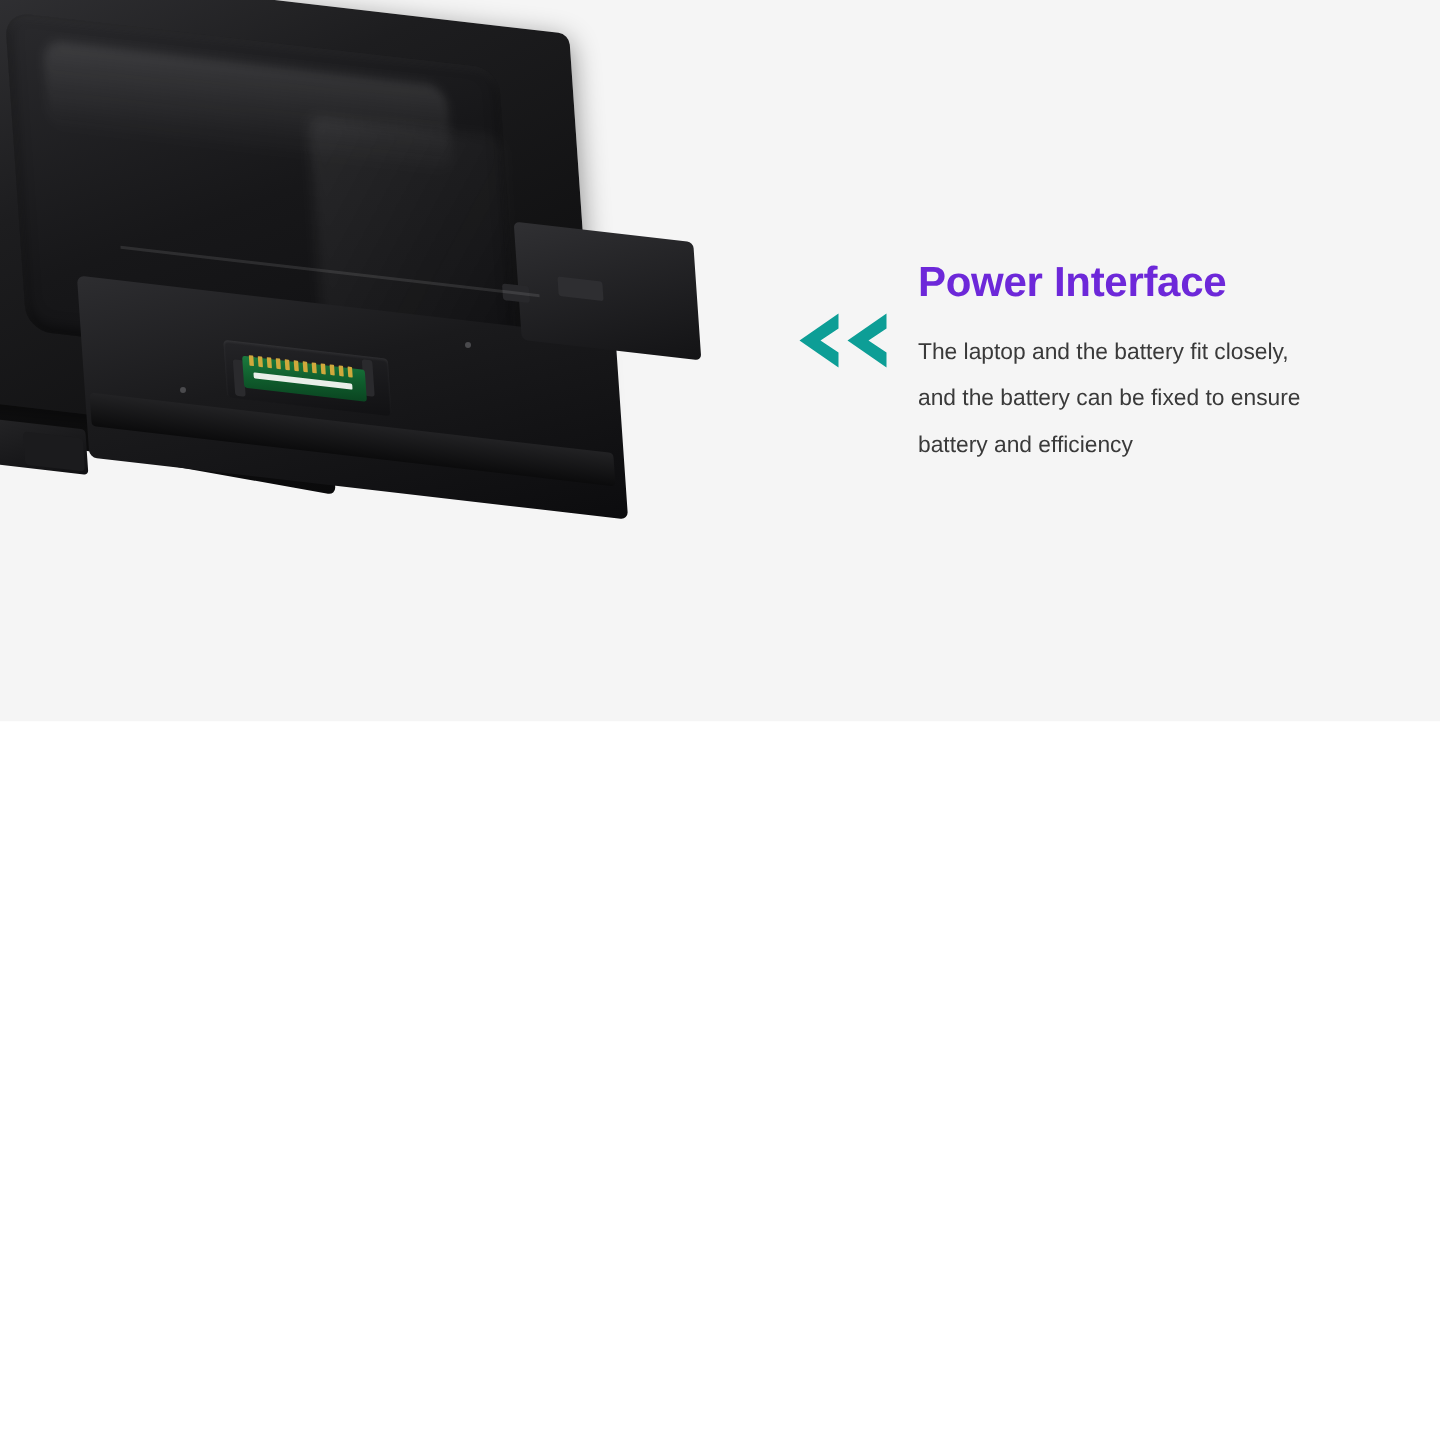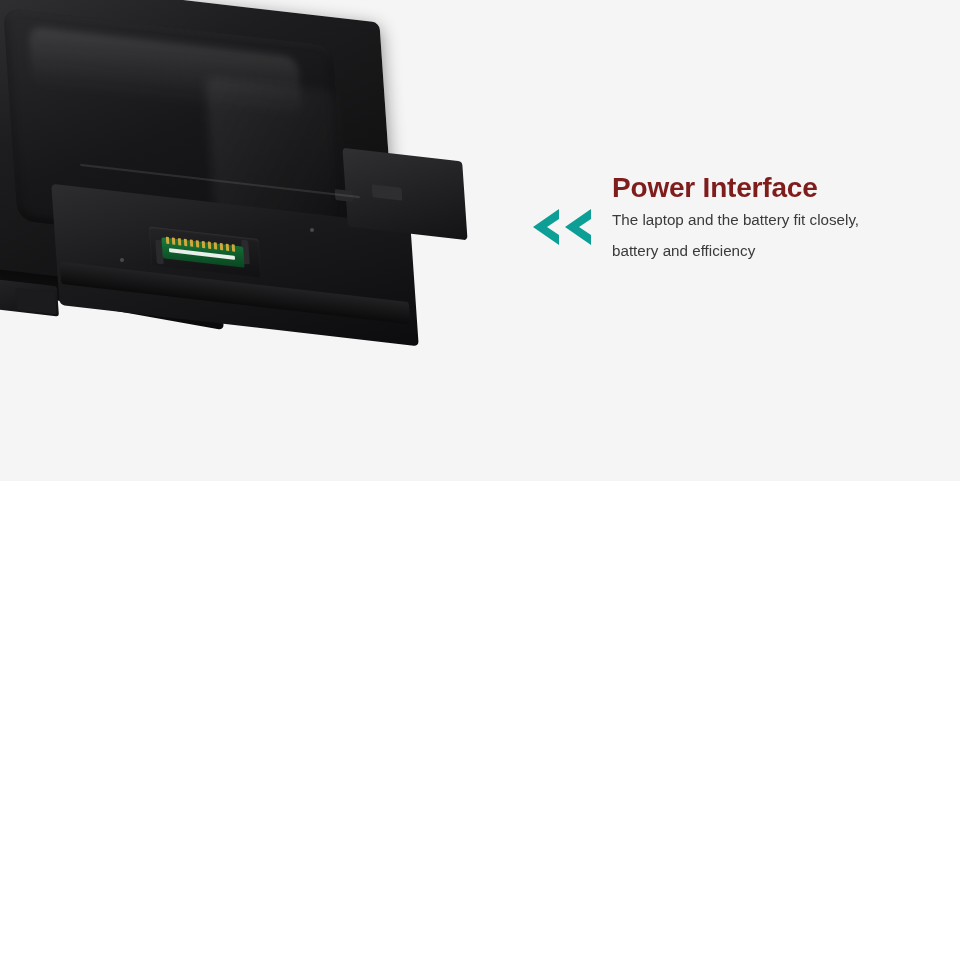--- a/index.html
+++ b/index.html
@@ -14,37 +14,37 @@
   .page { position:relative; width:960px; height:960px; overflow:hidden; }
 
   
   .panel { position:absolute; left:0; width:960px; overflow:hidden; }
   .panel-top    { top:0;   height:481px; background:#f5f5f5; }
   .panel-bottom { top:481px; height:479px; background:#ffffff; }
 
   
   .feature-text { position:absolute; }
   .feature-title {
-    color:#7f1d1d;
+    color:#6d28d9;
     font-size:28px;
     font-weight:bold;
     letter-spacing:-0.2px;
     white-space:nowrap;
     line-height:1.1;
   }
   .feature-body {
     color:#3a3a3a;
     font-size:15.2px;
     line-height:31px;
     font-weight:400;
   }
   .feature-body span { display:block; white-space:nowrap; }
 
   #text-power    { left:612px; top:173px; }
-  #text-power .feature-body { }
+  #text-power .feature-body { margin-top:15px; }
 
   
   .arrows { position:absolute; display:flex; }
   #arrows-left  { left:527px; top:207px; }
   .chev { display:block; }
 
   
   #photo-laptop { position:absolute; left:-40px; top:-10px; width:560px; height:400px; }
 
   .lap-shape { position:absolute; }
@@ -226,20 +226,21 @@
       </svg>
       <svg class="chev" width="34" height="40" viewBox="0 0 34 40" aria-hidden="true" style="margin-left:-2px;">
         <path d="M32 2 L6 20 L32 38 L32 28 L20 20 L32 12 Z" fill="#0d9e96"></path>
       </svg>
     </div>
 
     <div class="feature-text" id="text-power">
       <h2 class="feature-title">Power Interface</h2>
       <div class="feature-body">
         <span>The laptop and the battery fit closely,</span>
+        <span>and the battery can be fixed to ensure</span>
         <span>battery and efficiency</span>
       </div>
     </div>
   </section>
 
   <section class="panel panel-bottom">
 
     
     
 

